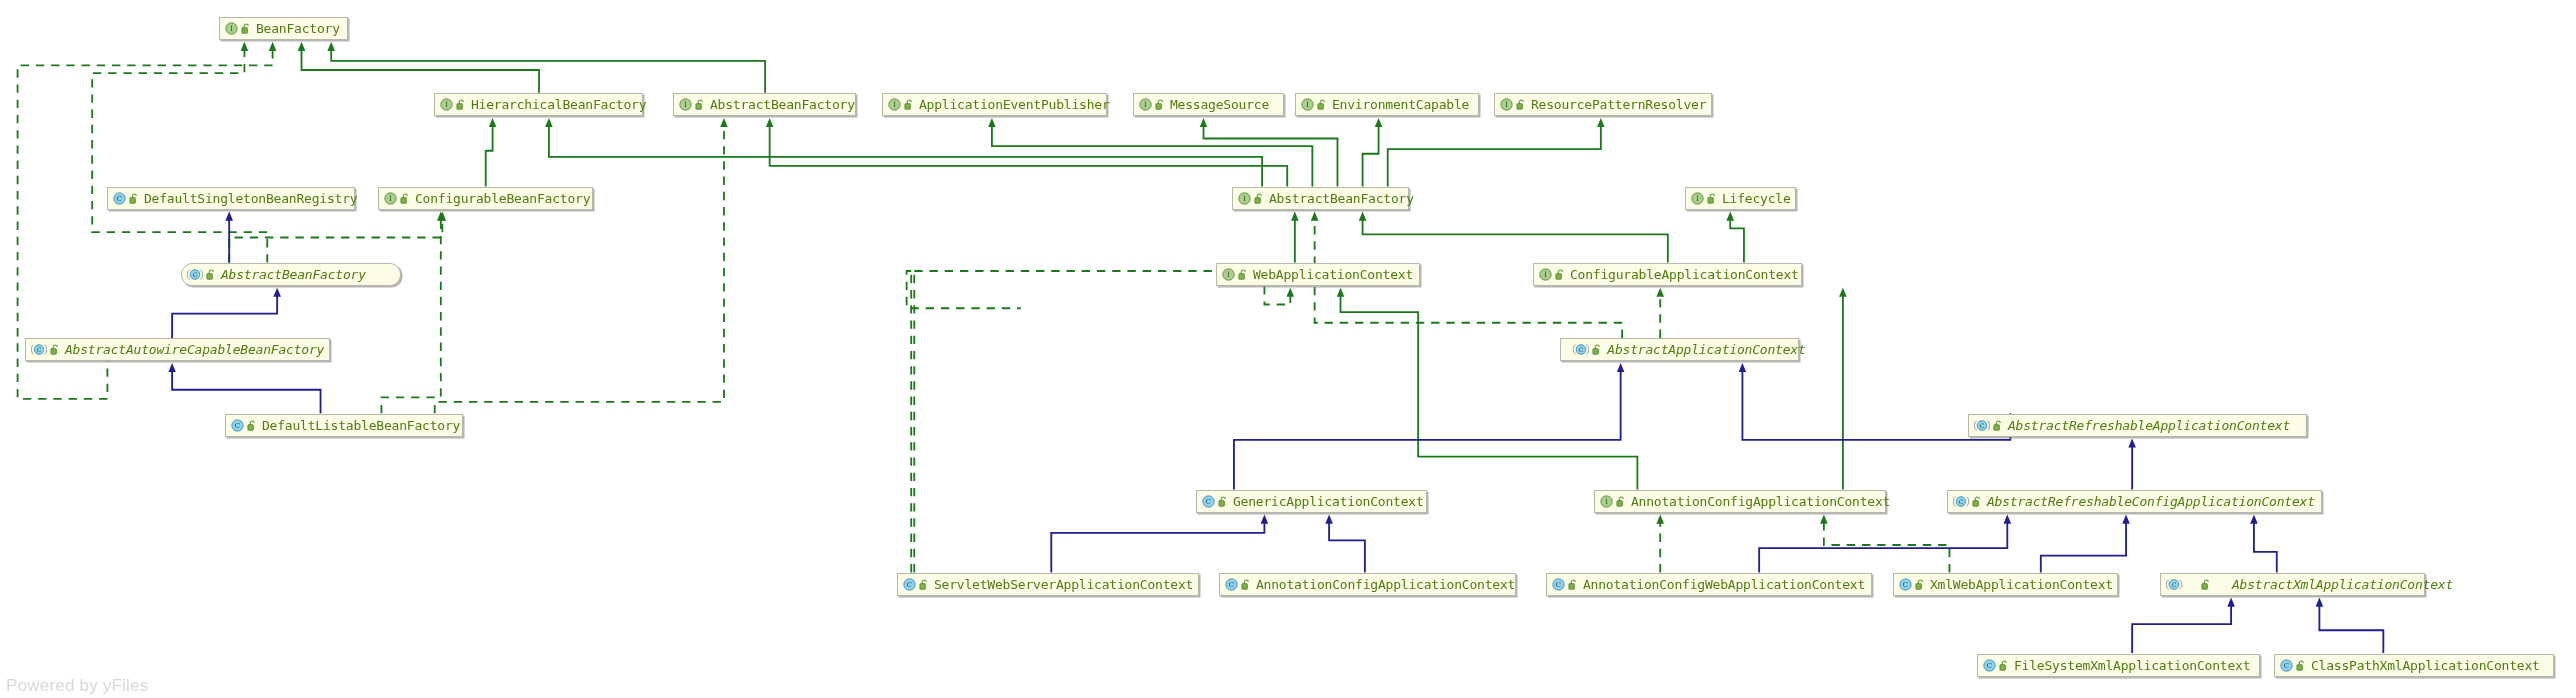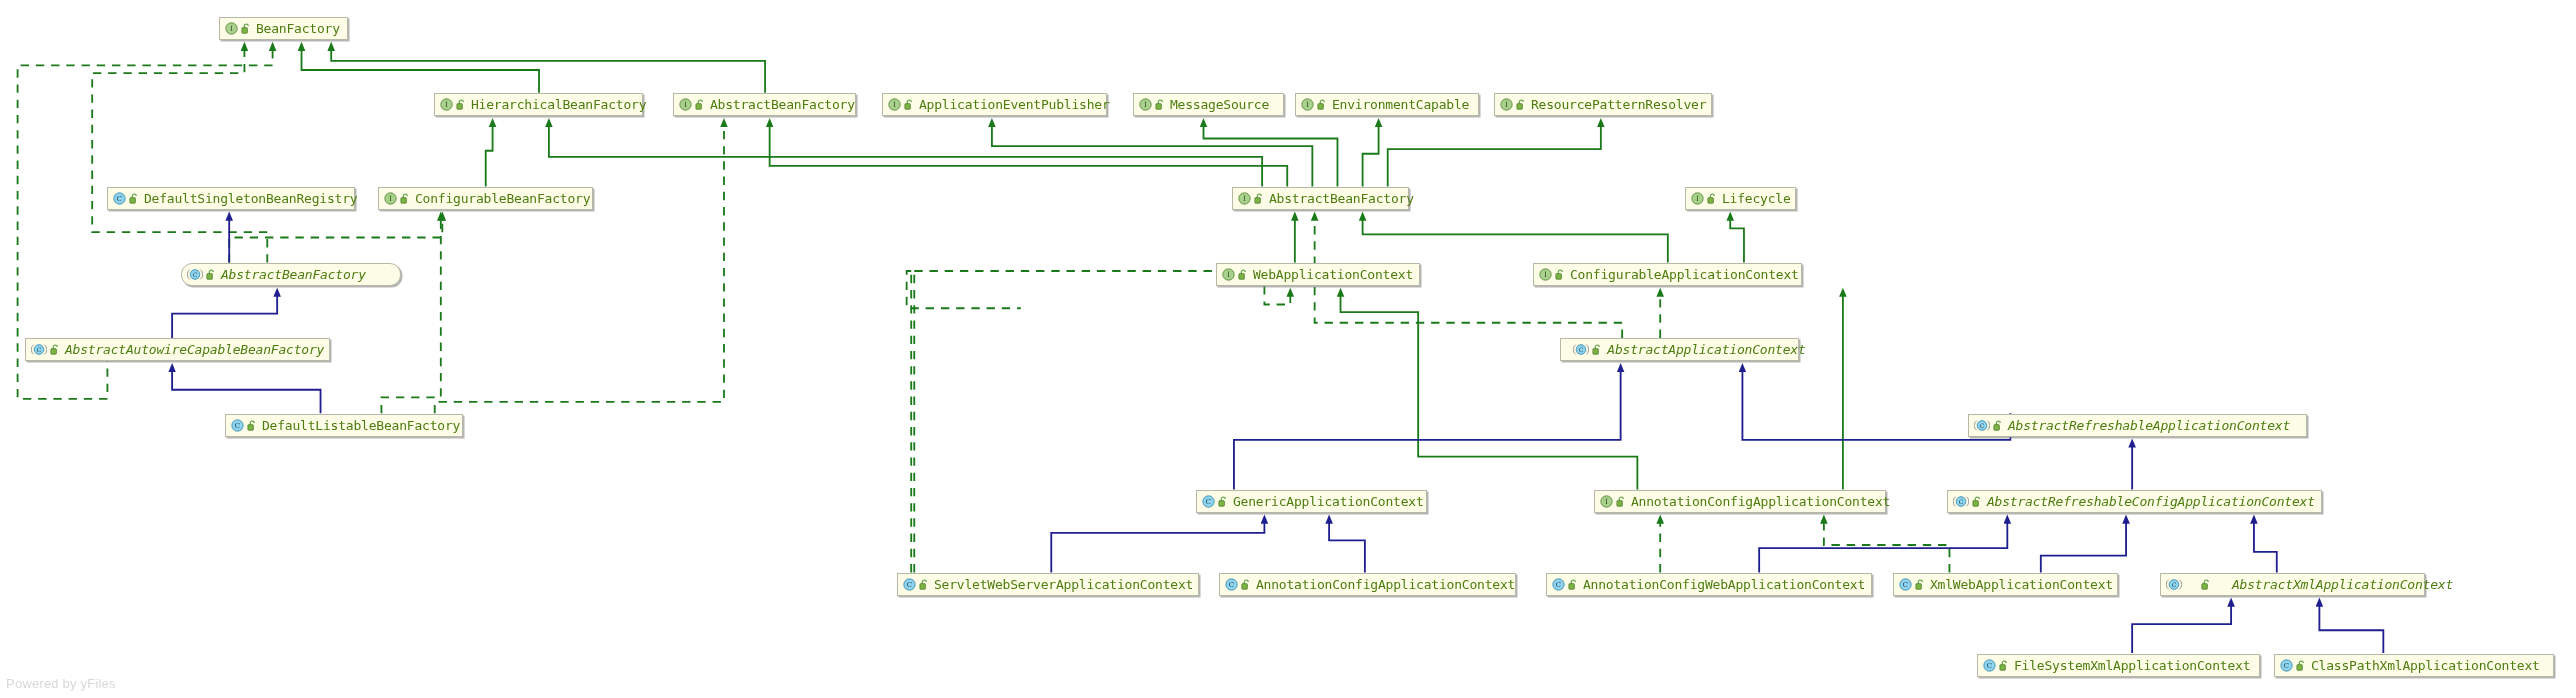--- a/index.html
+++ b/index.html
@@ -12,21 +12,21 @@
         background:#fdfde7;border:0.8px solid #b8b8a8;
         box-shadow:1.5px 1.5px 0 0 rgba(120,120,120,.55);
         display:flex;align-items:center;height:23px;
         padding:0 6.9px 0 4.6px;white-space:nowrap;}
   .node .ic{flex:0 0 auto;display:inline-flex;align-items:center;}
   .node .lbl{font-size:13px;color:#4d7c0f;letter-spacing:-0.2px;margin-left:5.3px;
              line-height:1;}
   .node.abstract .lbl{font-style:italic;}
   .lockwrap{margin-left:3px;display:inline-flex;align-items:center;}
 
-  .watermark{position:absolute;left:6.1px;top:676px;font-size:13px;color:#d8d8d8;
+  .watermark{position:absolute;left:6.1px;top:676px;font-size:17px;color:#d8d8d8;
              font-family:"Liberation Sans",sans-serif;letter-spacing:0.2px;}
 </style>
 </head>
 <body>
 
 <div id="canvas">
 
   <svg id="edges" viewBox="0 0 3382 917" xmlns="http://www.w3.org/2000/svg">
     <defs>
       <marker id="ahG" markerWidth="14" markerHeight="14" refX="1" refY="5" orient="auto" markerUnits="userSpaceOnUse">

